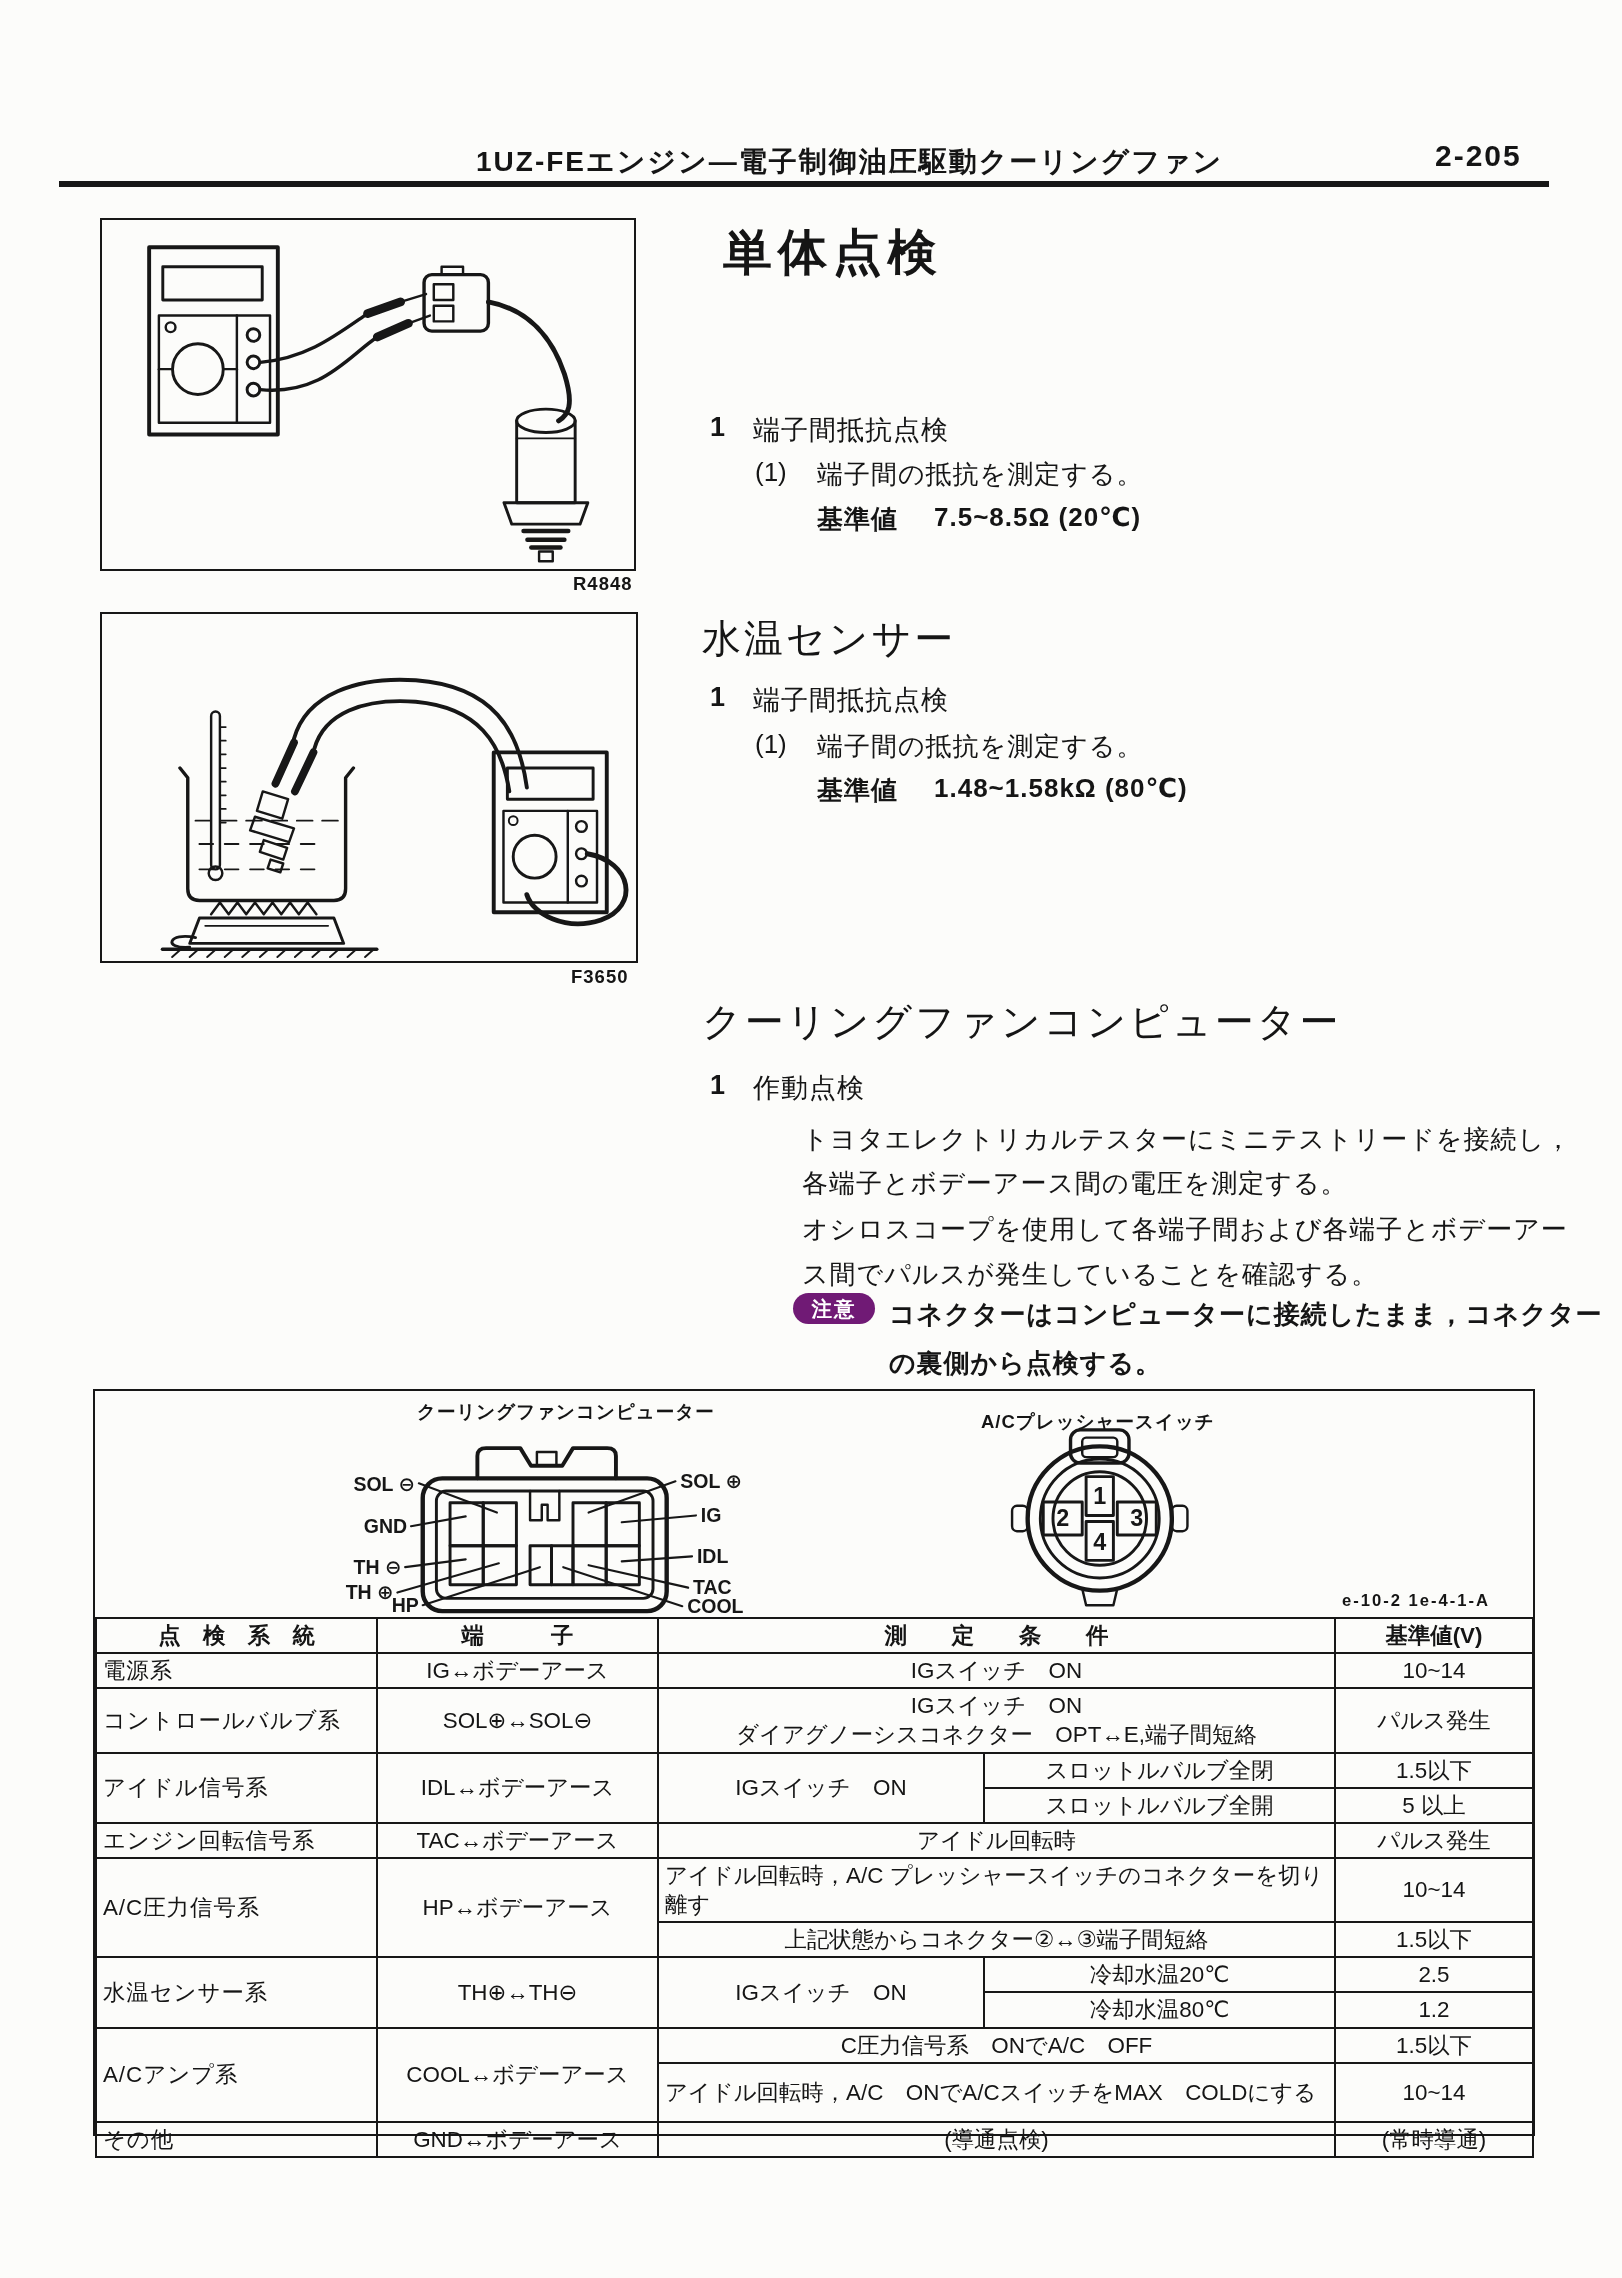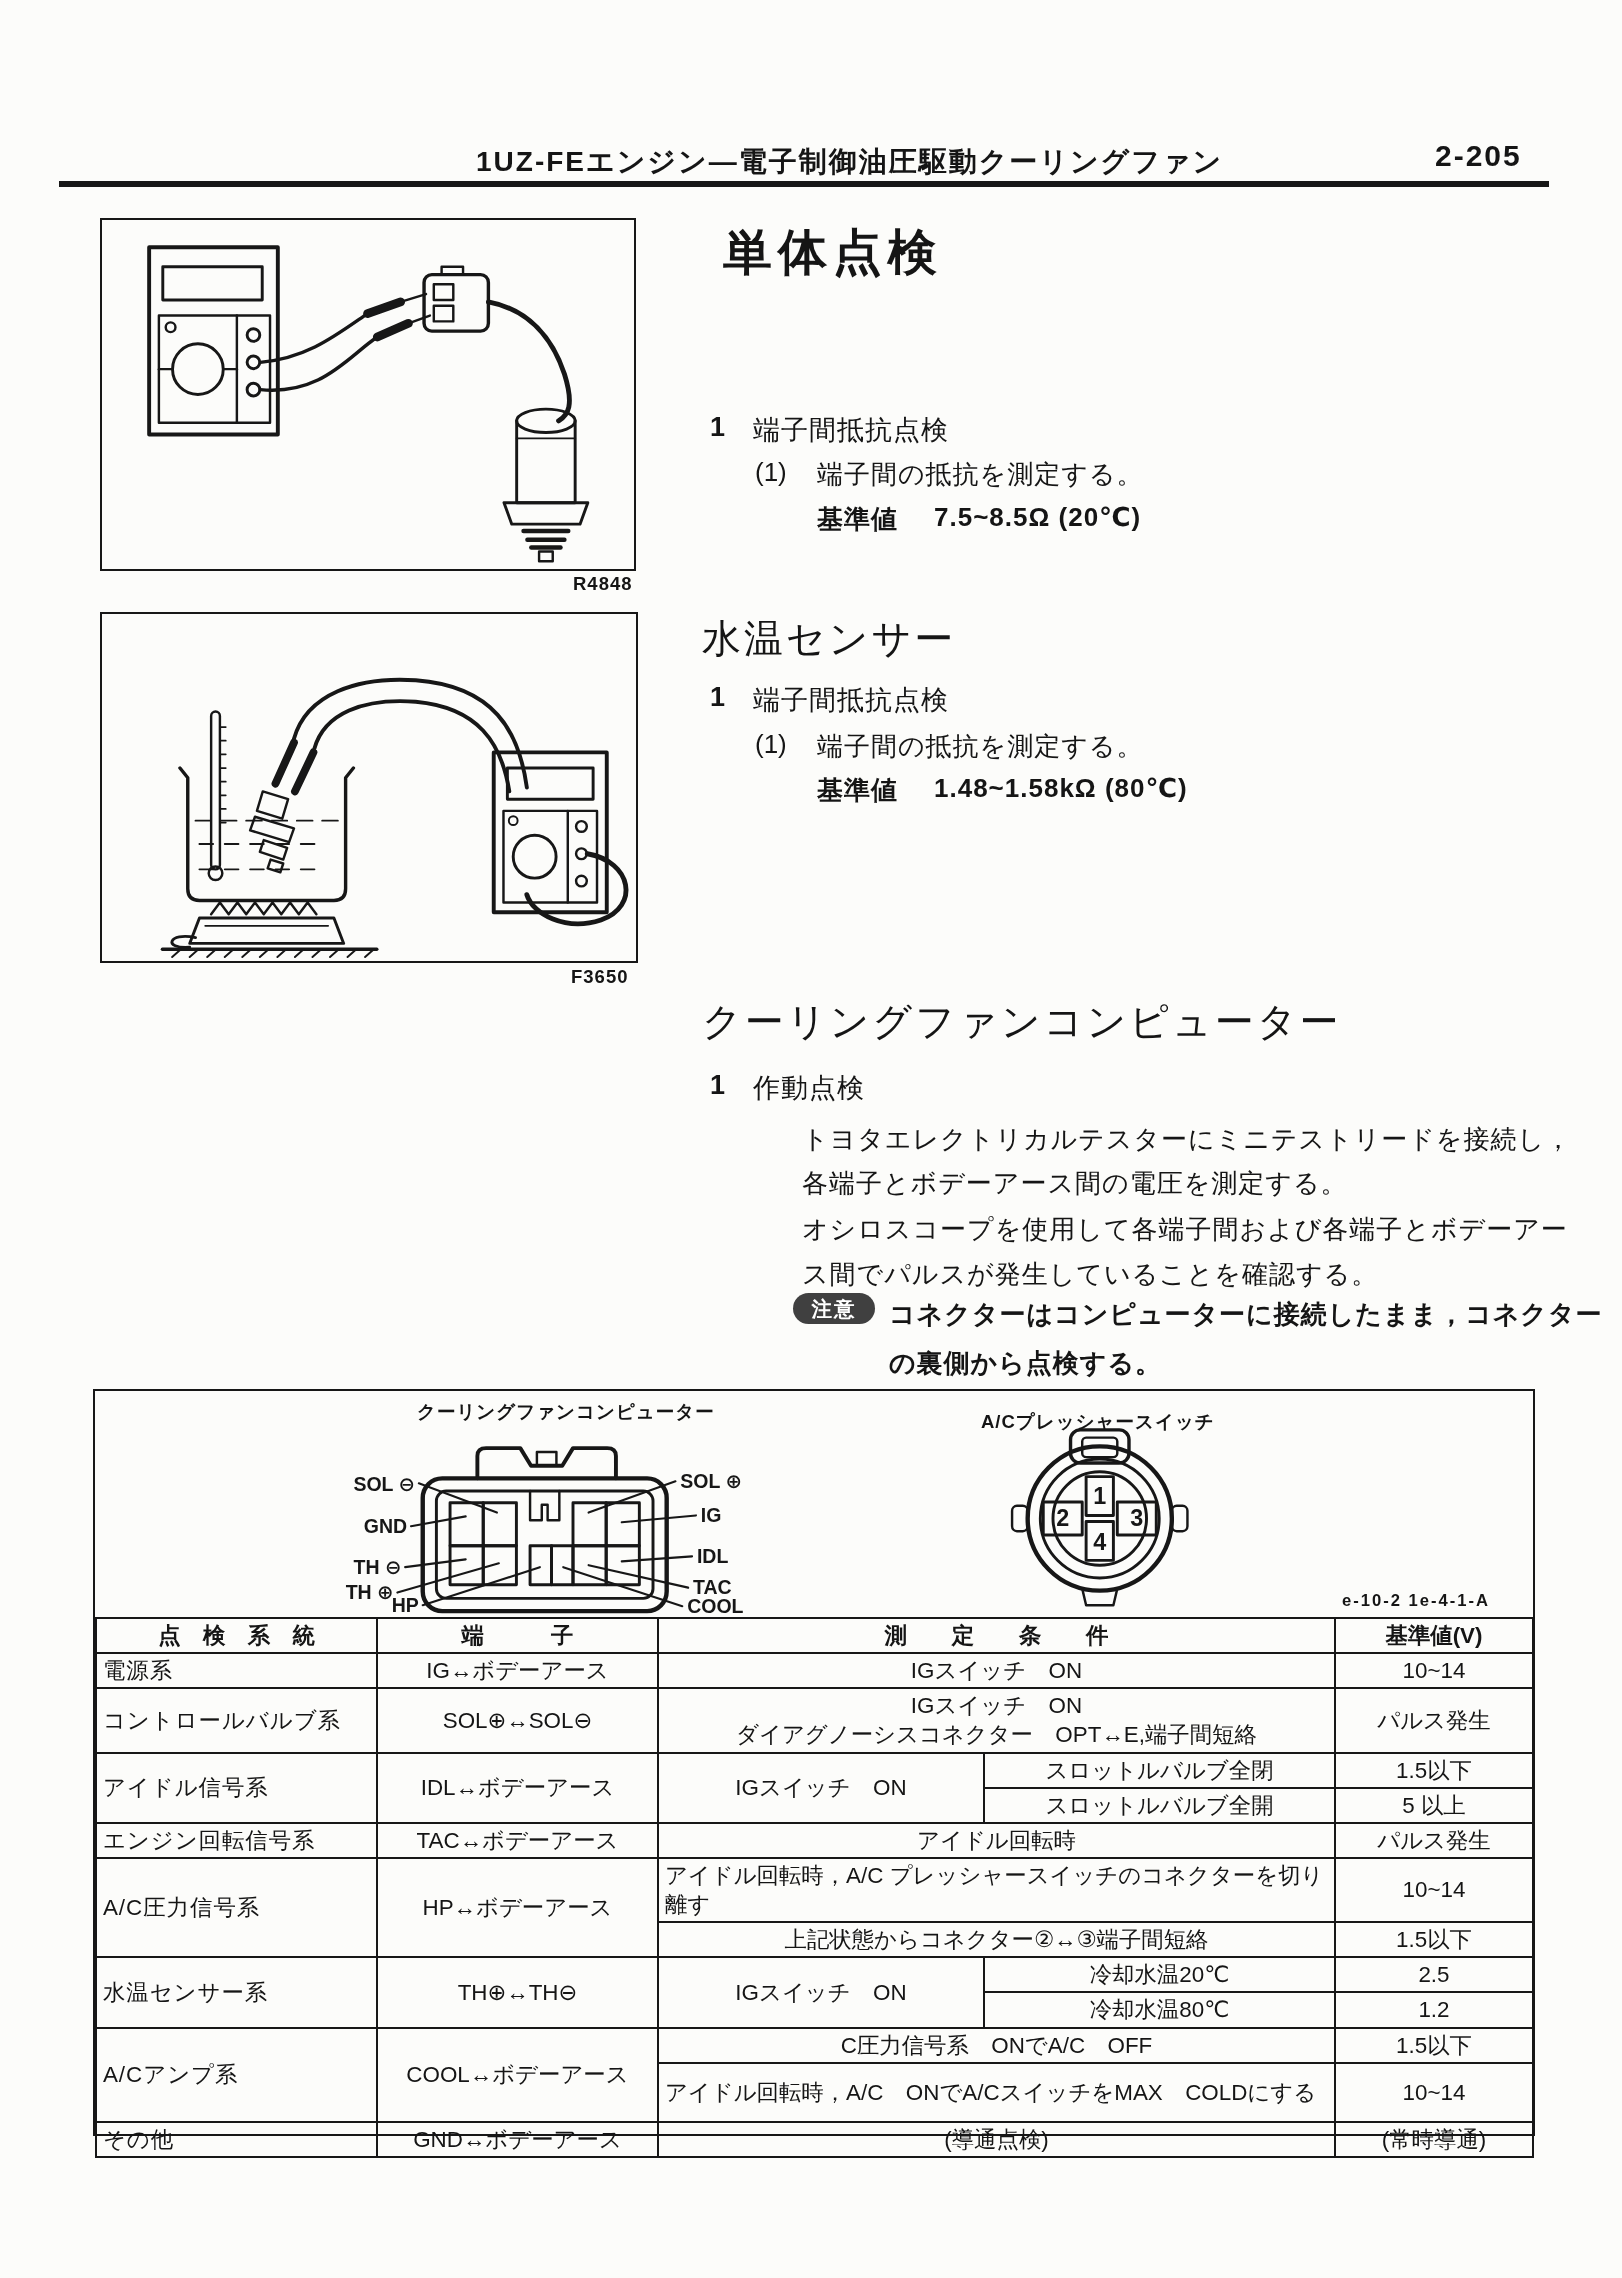--- a/index.html
+++ b/index.html
@@ -21,21 +21,21 @@
   .h-sub{font-size:36px;font-weight:bold;letter-spacing:2px;}
   .h-sec{font-size:39px;font-weight:normal;letter-spacing:2.9px;}
   .stepnum{font-size:27px;font-weight:bold;}
   .steptitle{font-size:27px;font-weight:normal;letter-spacing:1px;}
   .itemnum{font-size:26px;}
   .itemtext{font-size:26px;letter-spacing:1px;}
   .speclabel{font-size:26px;font-weight:bold;letter-spacing:1px;}
   .specvalue{font-size:26px;font-weight:bold;letter-spacing:1px;}
   .para{font-size:26px;letter-spacing:1px;}
   .note-badge{
-    width:82px;height:31px;background:#404040;border-radius:16.6px;color:#fff;
+    width:82px;height:31px;background:#701a75;border-radius:16.6px;color:#fff;
     font-size:20.5px;font-weight:bold;display:flex;align-items:center;justify-content:center;
     letter-spacing:2px;
   }
   .notetext{font-size:26px;font-weight:bold;letter-spacing:1px;}
   
   .frame{border:2.9px solid #171717;}
   .band{position:relative;height:226px;}
   .band-title{font-size:18.5px;font-weight:bold;letter-spacing:1px;}
   .refcode{font-size:16.6px;font-weight:bold;letter-spacing:2px;}
   table.spec{border-collapse:collapse;table-layout:fixed;width:1437px;}

